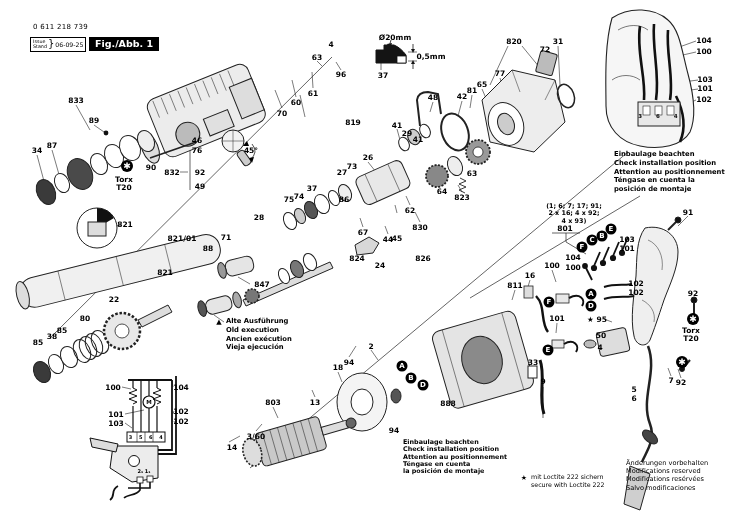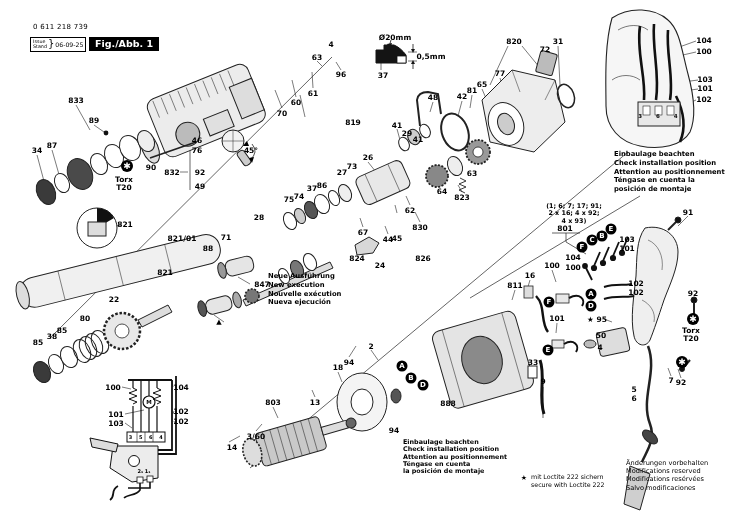--- a/index.html
+++ b/index.html
@@ -379,25 +379,25 @@
       <div>Téngase en cuenta la</div>
       <div>posición de montaje</div>
     </div>
 <div class="note small" style="left:403px;top:439px">
       <div>Einbaulage beachten</div>
       <div>Check installation position</div>
       <div>Attention au positionnement</div>
       <div>Téngase en cuenta</div>
       <div>la posición de montaje</div>
     </div>
-<div class="note" style="left:268px;top:272px">
-      <div>Neue Ausführung</div>
-      <div>New execution</div>
-      <div>Nouvelle exécution</div>
-      <div>Nueva ejecución</div>
+<div class="note" style="left:226px;top:317px">
+      <div>Alte Ausführung</div>
+      <div>Old execution</div>
+      <div>Ancien exécution</div>
+      <div>Vieja ejecución</div>
     </div>
 <span class="mark" style="left:219px;top:322px">▲</span>
 <div class="note plain" style="left:626px;top:459px">
       <div>Änderungen vorbehalten</div>
       <div>Modifications reserved</div>
       <div>Modifications resérvées</div>
       <div>Salvo modificaciones</div>
     </div>
 <div class="note plain" style="left:531px;top:473px;font-size:6.3px;line-height:8.4px">
       <div>mit Loctite 222 sichern</div>
@@ -445,21 +445,21 @@
       <span class="pl" style="left: 482px; top: 84px;">65</span>
       <span class="pl" style="left: 433px; top: 97px;">48</span>
       <span class="pl" style="left: 462px; top: 96px;">42</span>
       <span class="pl" style="left: 472px; top: 90px;">81</span>
       <span class="pl" style="left: 397px; top: 125px;">41</span>
       <span class="pl" style="left: 407px; top: 133px;">29</span>
       <span class="pl" style="left: 418px; top: 139px;">41</span>
       <span class="pl" style="left: 368px; top: 157px;">26</span>
       <span class="pl" style="left: 352px; top: 166px;">73</span>
       <span class="pl" style="left: 342px; top: 172px;">27</span>
-      <span class="pl" style="left: 322px; top: 185px;">86</span>
+      <span class="pl" style="left: 322px; top: 199px; padding-left: 44px;">86</span>
       <span class="pl" style="left: 312px; top: 188px;">37</span>
       <span class="pl" style="left: 299px; top: 196px;">74</span>
       <span class="pl" style="left: 289px; top: 199px;">75</span>
       <span class="pl" style="left: 259px; top: 217px;">28</span>
       <span class="pl" style="left: 226px; top: 237px; text-align: center;">71</span>
       <span class="pl" style="left: 208px; top: 248px;">88</span>
       <span class="pl" style="left: 182px; top: 238px;">821/01</span>
       <span class="pl" style="left: 165px; top: 272px;">821</span>
       <span class="pl" style="left: 125px; top: 224px;">821</span>
       <span class="pl" style="left: 442px; top: 191px;">64</span>

